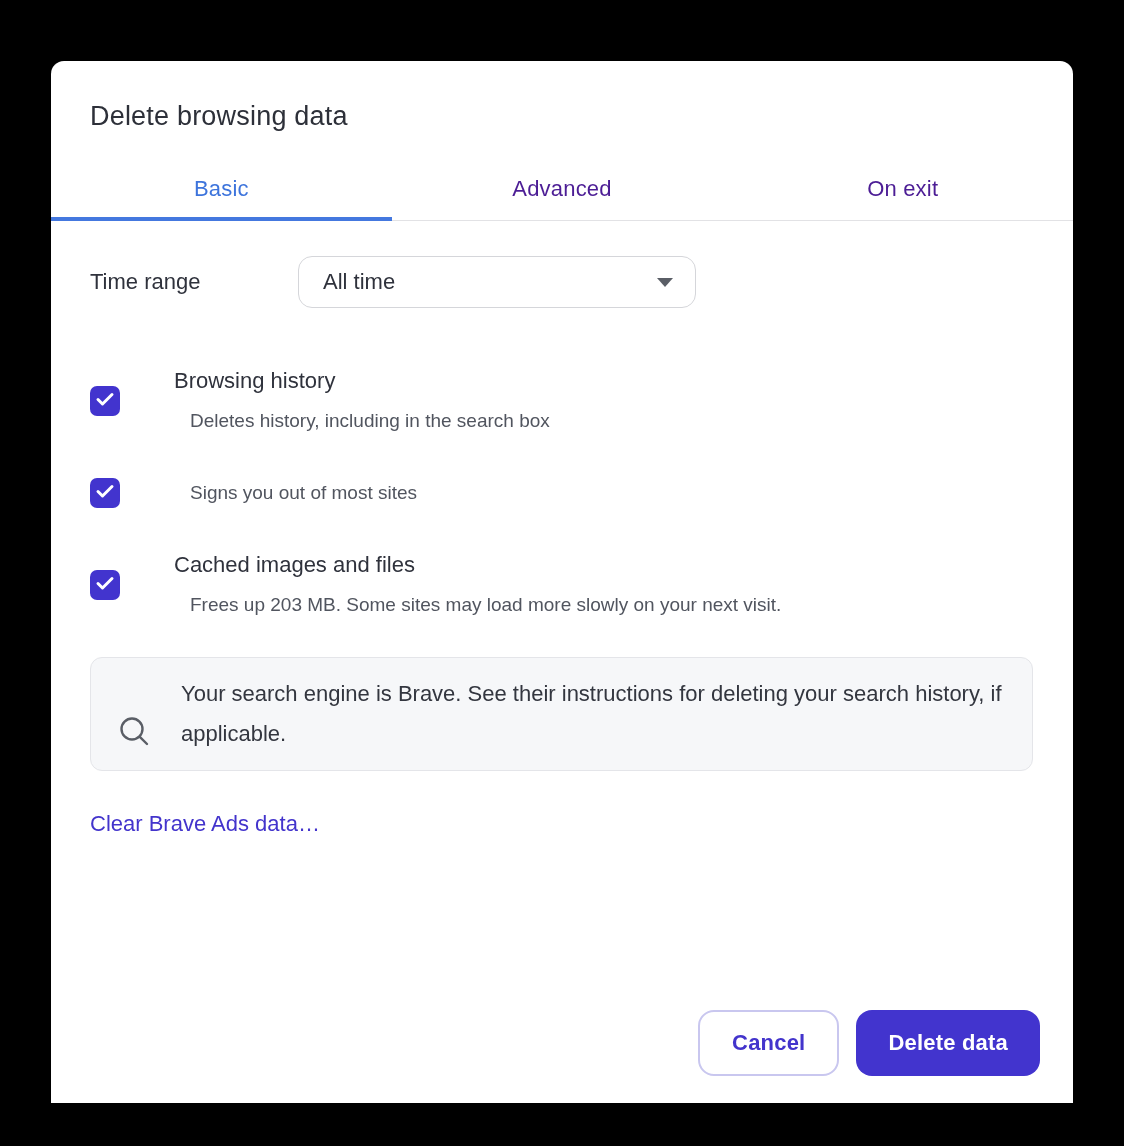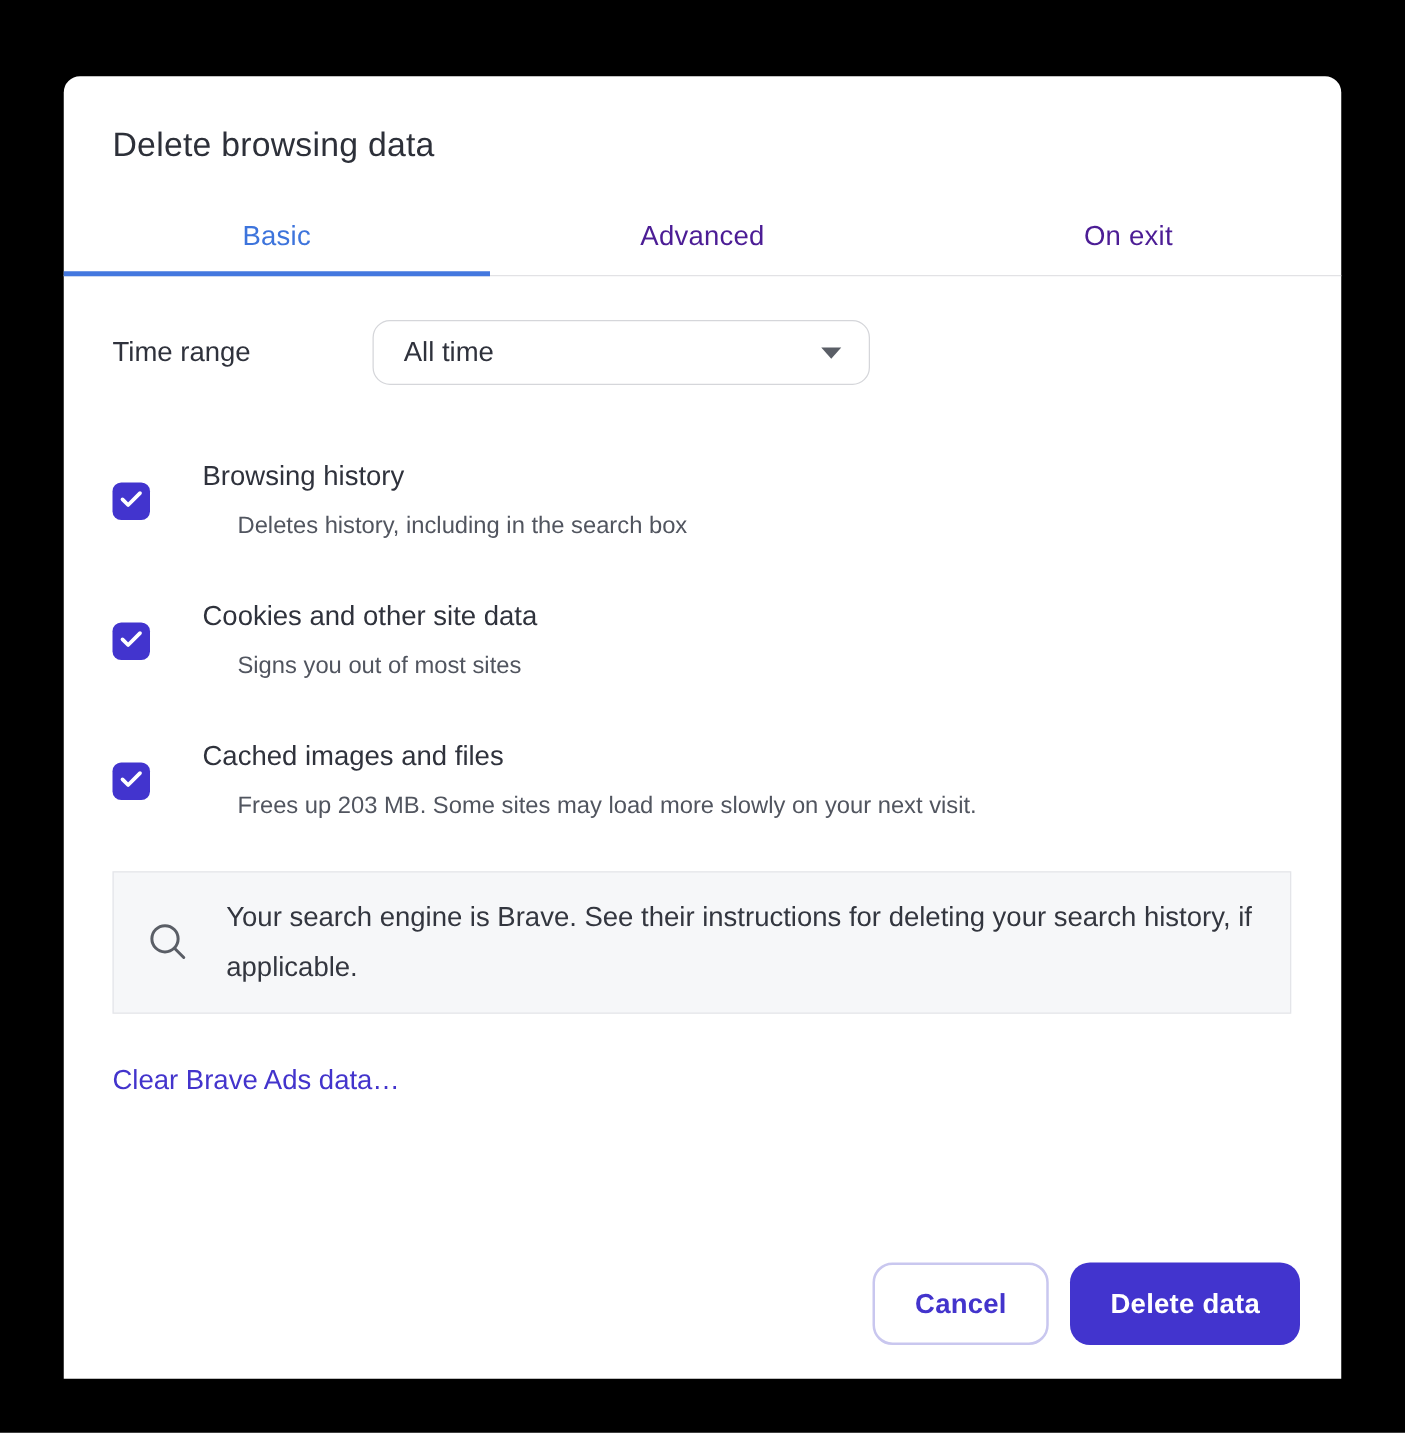--- a/index.html
+++ b/index.html
@@ -117,36 +117,37 @@
     display: flex;
     align-items: center;
     justify-content: center;
     cursor: pointer;
   }
   .check-texts { margin-left: 42px; }
   .check-label {
     font-size: 22px;
     line-height: 40px;
     color: #2f323c;
+    margin-left: 12px;
   }
   .check-desc {
     font-size: 19px;
     line-height: 40px;
     color: #51555f;
     margin-left: 28px;
   }
   
   .notice-box {
     min-height: 114px;
     background: #f6f7f9;
     border: 1px solid #e4e5e9;
-    border-radius: 0;
-    box-sizing: border-box;
-    display: flex;
-    align-items: center;
+    border-radius: 12px;
+    box-sizing: border-box;
+    display: flex;
+    align-items: flex-end;
     padding: 16px 30px 16px 24px;
   }
   .notice-icon {
     flex: 0 0 40px;
     height: 44px;
     display: flex;
     align-items: center;
     justify-content: center;
   }
   .notice-text {
@@ -244,21 +245,20 @@
 
       <div class="check-row">
         <div class="checkbox">
           <span>
             <svg width="24" height="24" viewBox="0 0 24 24">
                 <path d="M5 12.5l4.5 4.5L19 7.5" stroke="#ffffff" stroke-width="3" fill="none" stroke-linecap="round" stroke-linejoin="round"></path>
               </svg>
           </span>
         </div>
         <div class="check-texts">
-          <div class="check-label">Cookies and other site data</div>
           <div class="check-desc">Signs you out of most sites</div>
         </div>
       </div>
 
       <div class="check-row">
         <div class="checkbox">
           <span>
             <svg width="24" height="24" viewBox="0 0 24 24">
                 <path d="M5 12.5l4.5 4.5L19 7.5" stroke="#ffffff" stroke-width="3" fill="none" stroke-linecap="round" stroke-linejoin="round"></path>
               </svg>

